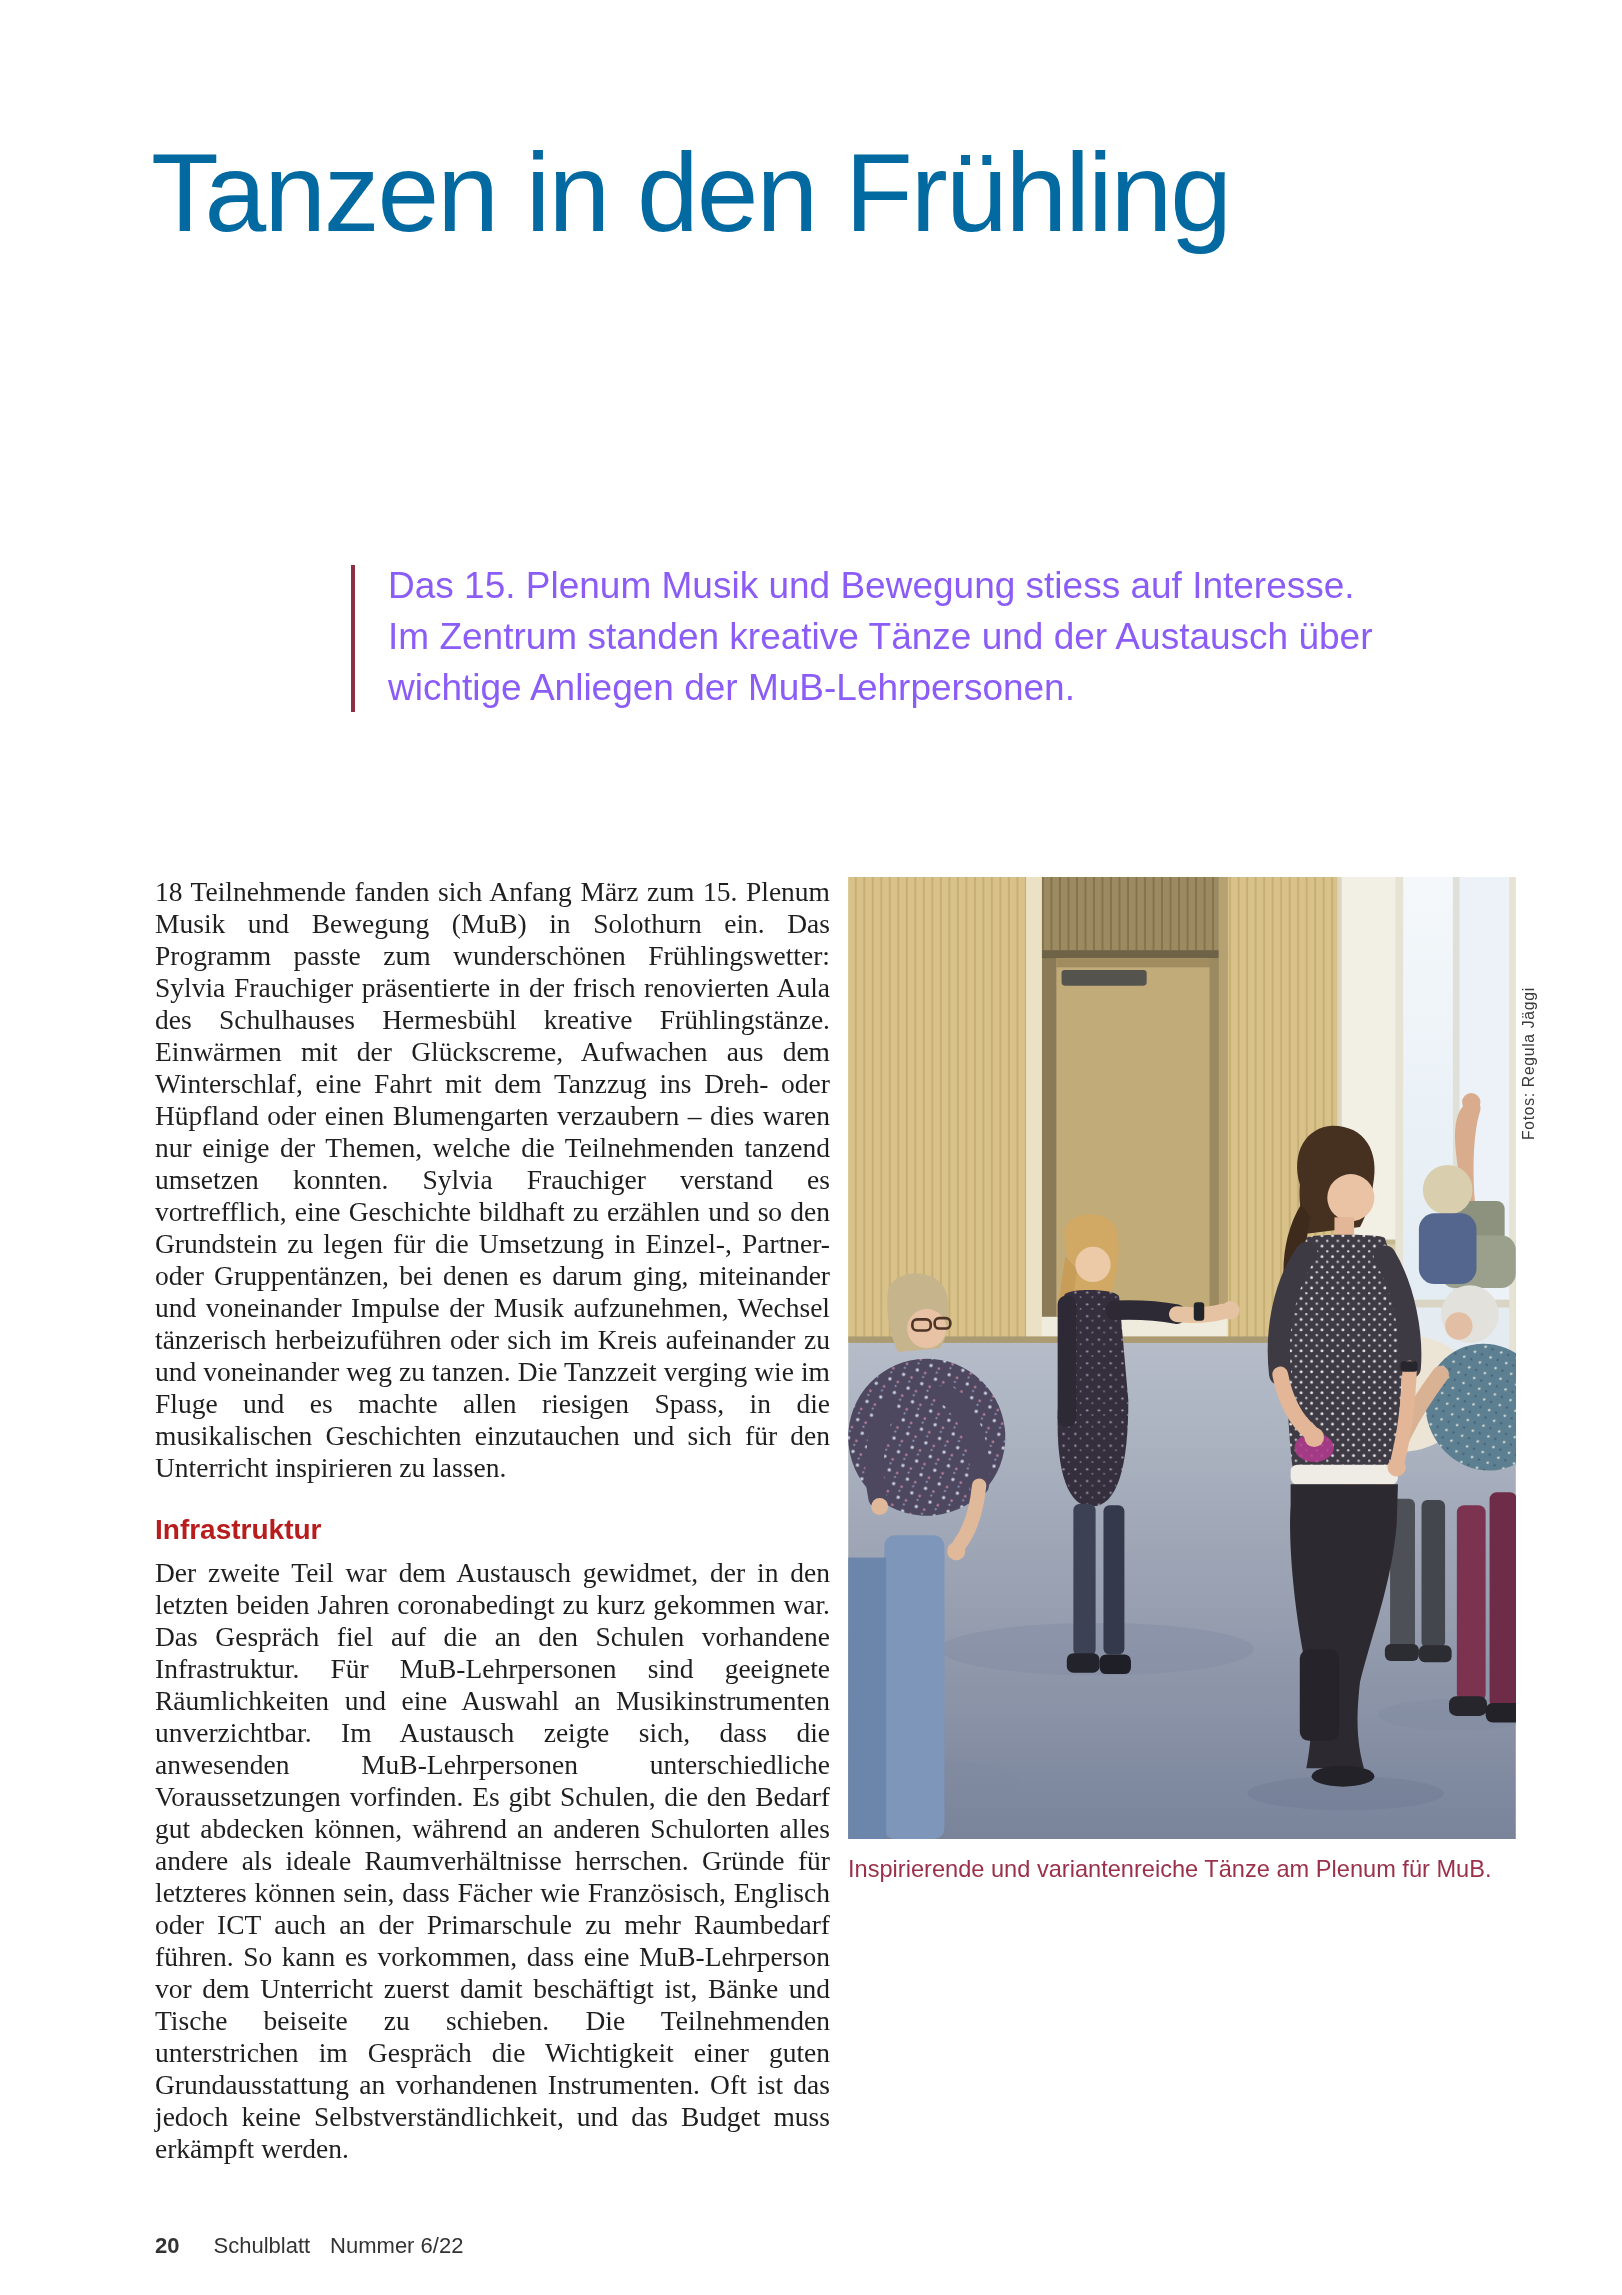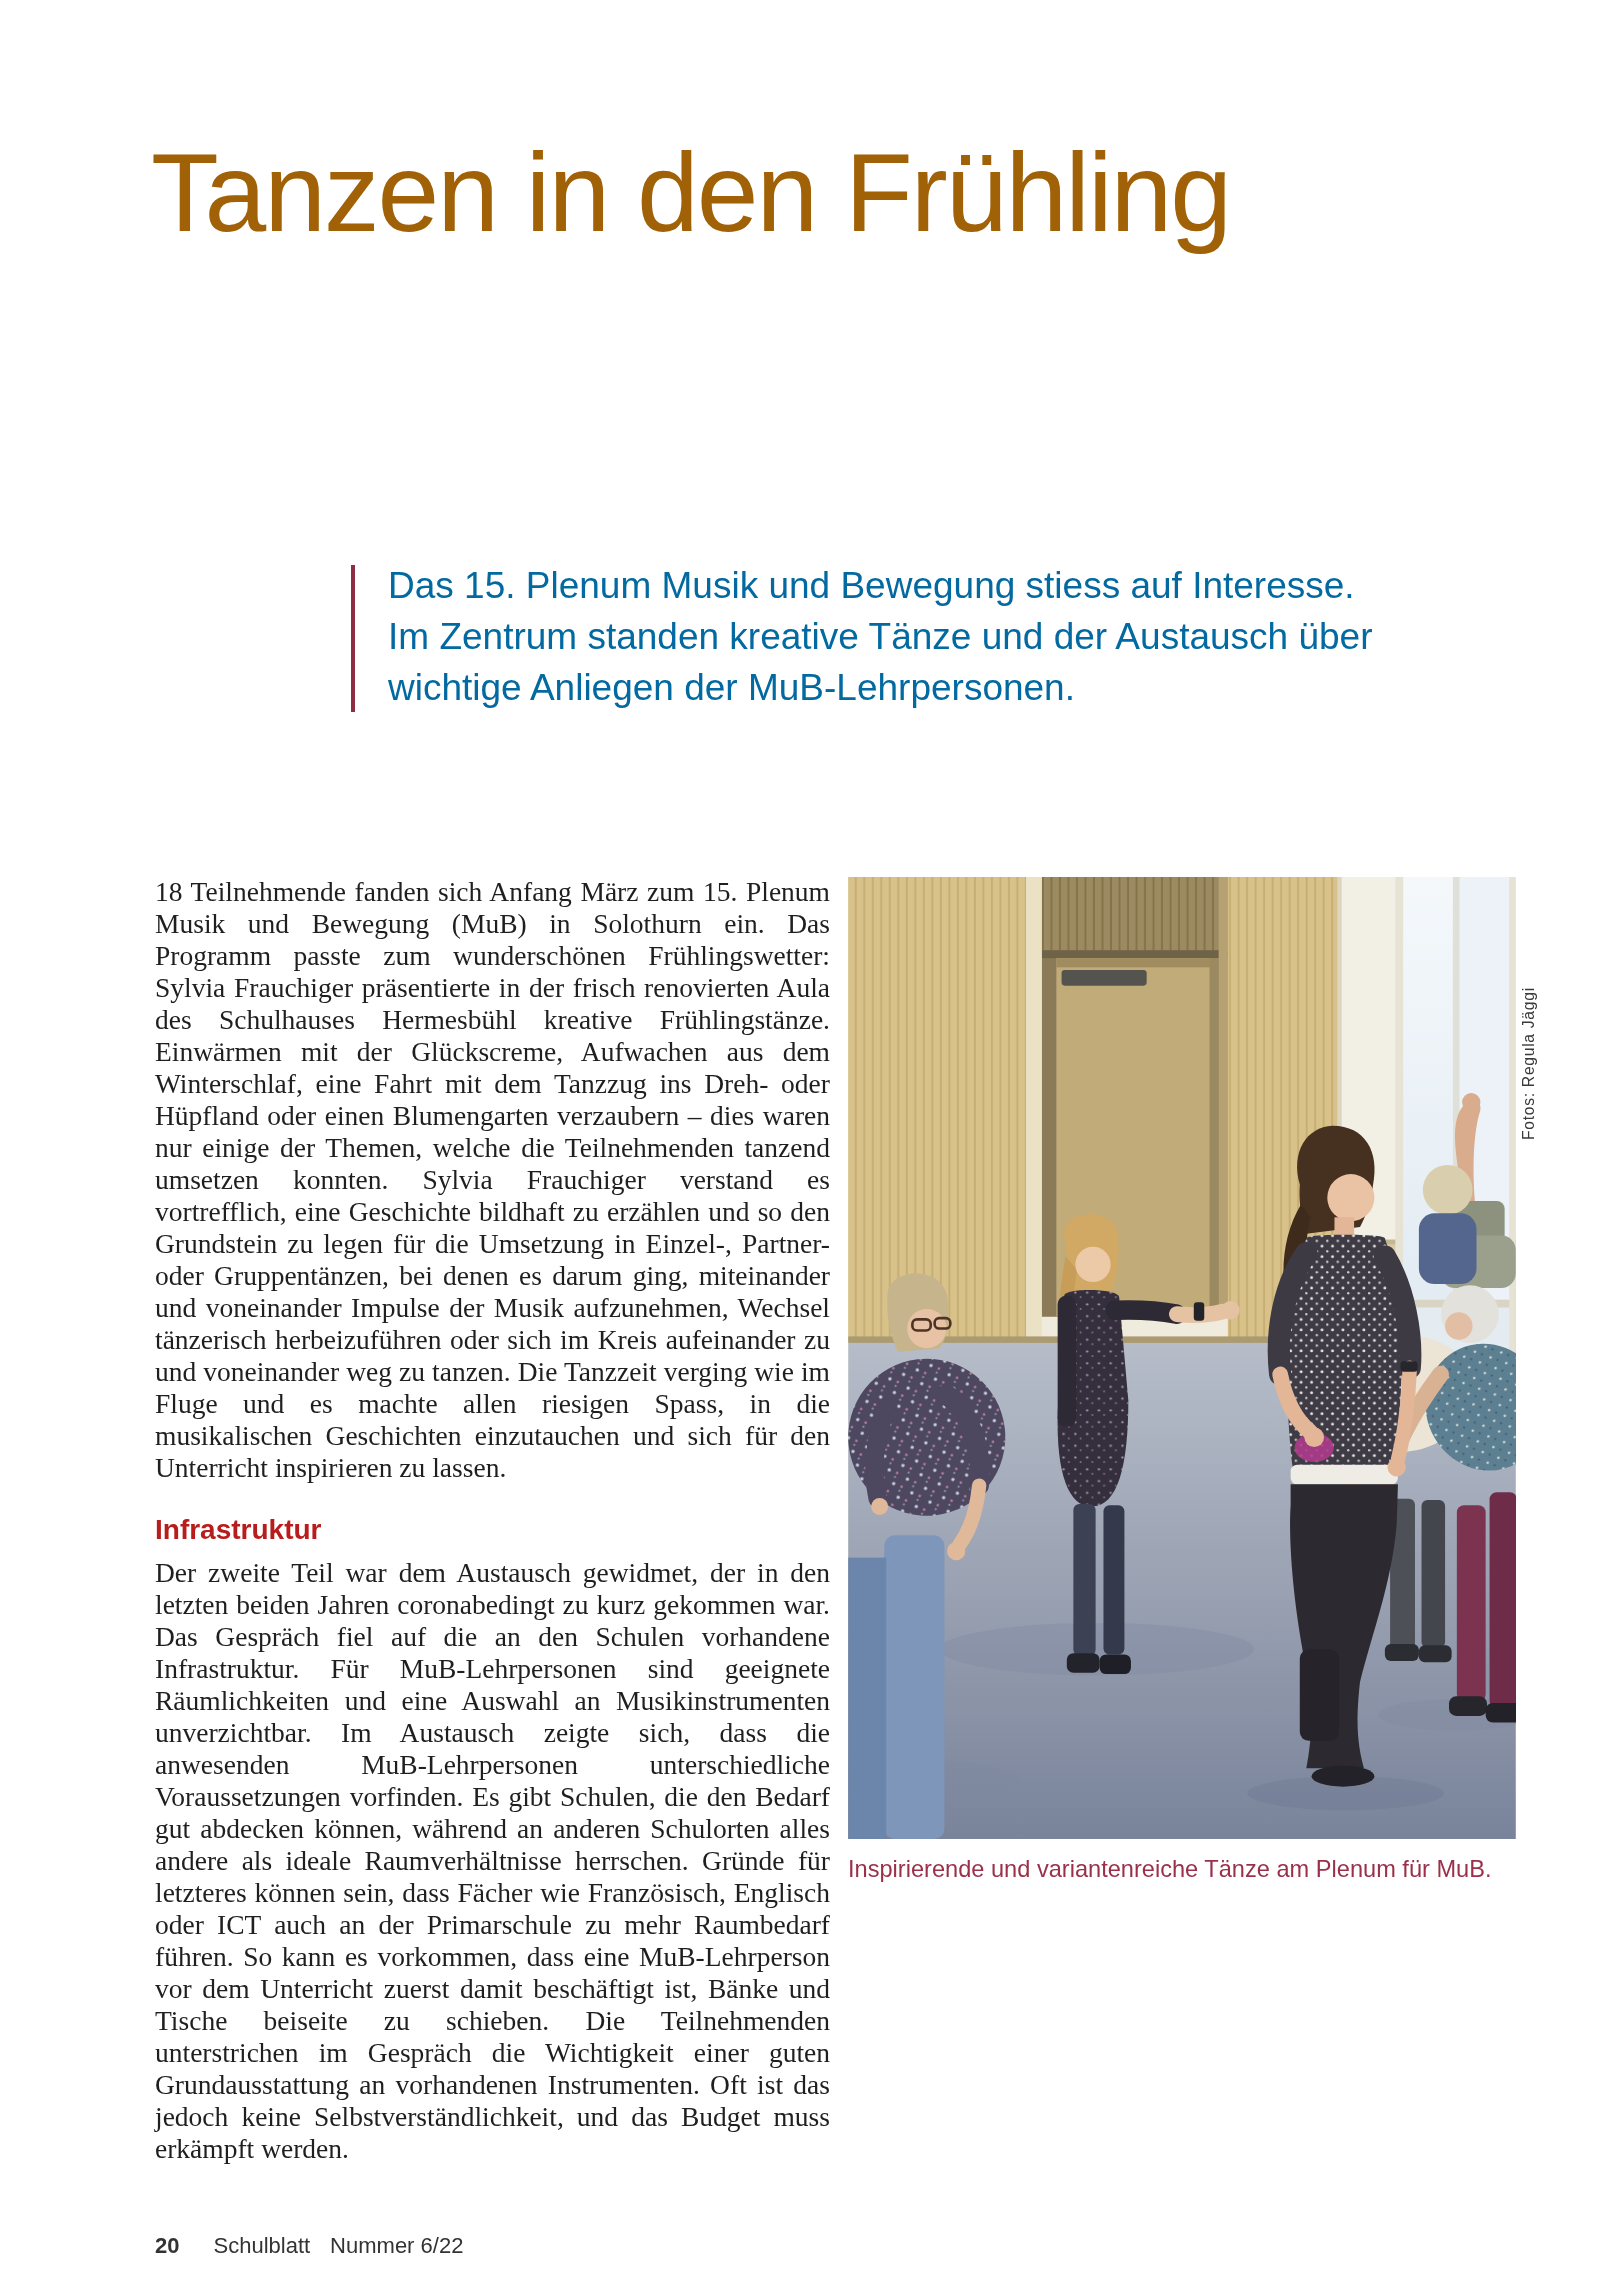--- a/index.html
+++ b/index.html
@@ -8,30 +8,30 @@
     width:1623px;height:2295px;
     background:#ffffff;
     font-family:"Liberation Sans",sans-serif;
     overflow:hidden;
   }
   
   .article-title{
     position:absolute;left:151px;top:135px;
     font-family:"Liberation Sans",sans-serif;
     font-size:111px;line-height:1.05;font-weight:400;
-    letter-spacing:-2px;color:#a16207;white-space:nowrap;margin:0;
+    letter-spacing:-2px;color:#0369a1;white-space:nowrap;margin:0;
   }
   
   .lead-wrap{position:absolute;left:351px;top:560px;}
   .lead-bar{
     position:absolute;left:0;top:5.2px;width:3.9px;height:147px;background:#8e2e44;
   }
   .lead-text{
     position:absolute;left:37px;top:0;width:1100px;
-    font-size:37px;line-height:51px;color:#0369a1;font-weight:400;
+    font-size:37px;line-height:51px;color:#8b5cf6;font-weight:400;
   }
   
   .body-col{
     position:absolute;left:155px;top:876px;width:675px;
     font-family:"Liberation Serif",serif;
     color:#1f1f1f;
   }
   .body-col p{
     margin:0;font-size:27.5px;line-height:32px;
     text-align:justify;hyphens:auto;-webkit-hyphens:auto;

